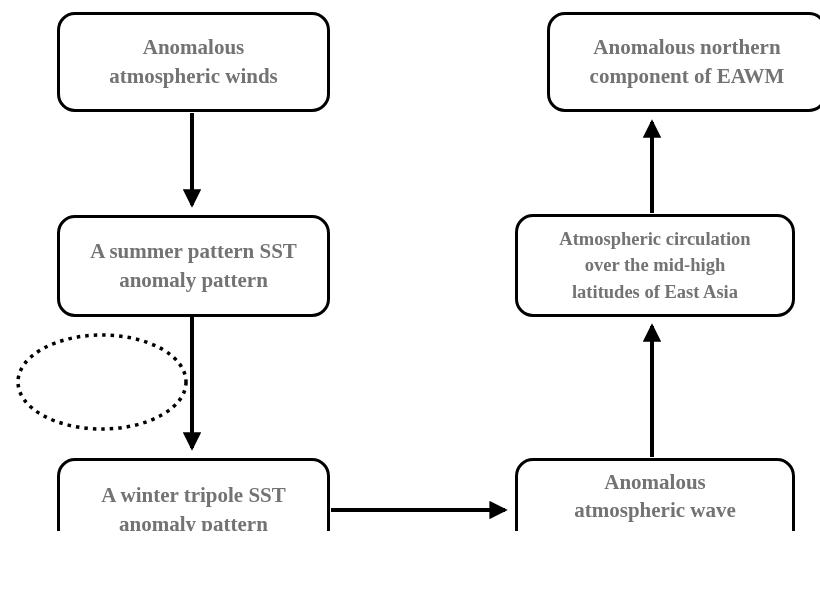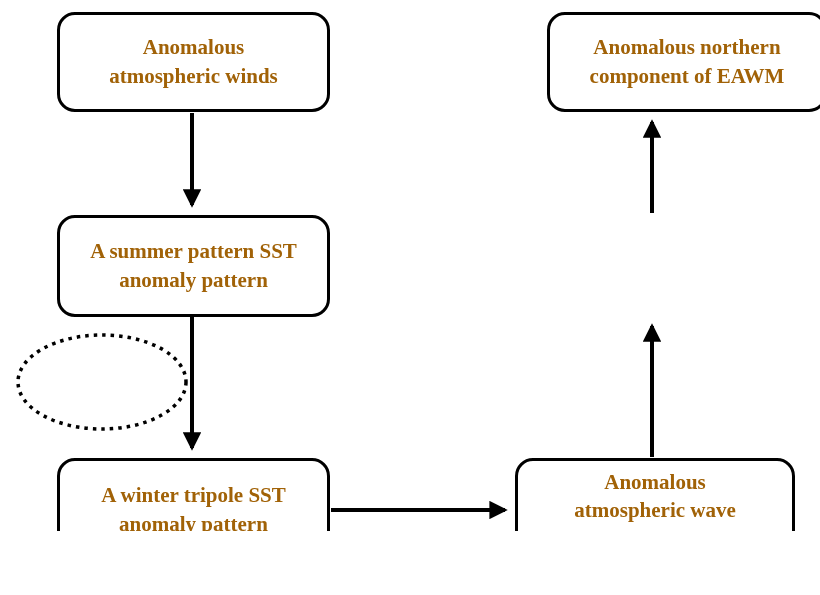--- a/index.html
+++ b/index.html
@@ -2,21 +2,21 @@
 <html><head>
 <meta charset="utf-8">
 <style>
   html, body {
     margin: 0; padding: 0; background: #ffffff;
   }
   .canvas {
     position: relative;
     width: 820px; height: 531px;
     background: #ffffff;
-    color: #a16207;
+    color: #737373;
     font-family: "Liberation Serif", serif;
     overflow: hidden;
   }
   .overlay {
     position: absolute; left: 0; top: 0;
     width: 820px; height: 595px;
     pointer-events: none;
   }
   .node {
     position: absolute;
@@ -85,18 +85,21 @@
   <div class="node n1">A summer pattern SST
 anomaly pattern</div>
 
   <div class="node n2">A winter tripole SST
 anomaly pattern</div>
 
   <div class="node n3">Anomalous
 atmospheric wave
 train</div>
 
+  <div class="node n4">Atmospheric circulation
+over the mid-high
+latitudes of East Asia</div>
 
   <div class="node n5">Anomalous northern
 component of EAWM</div>
 
 
 </div>
 
 </body></html>

